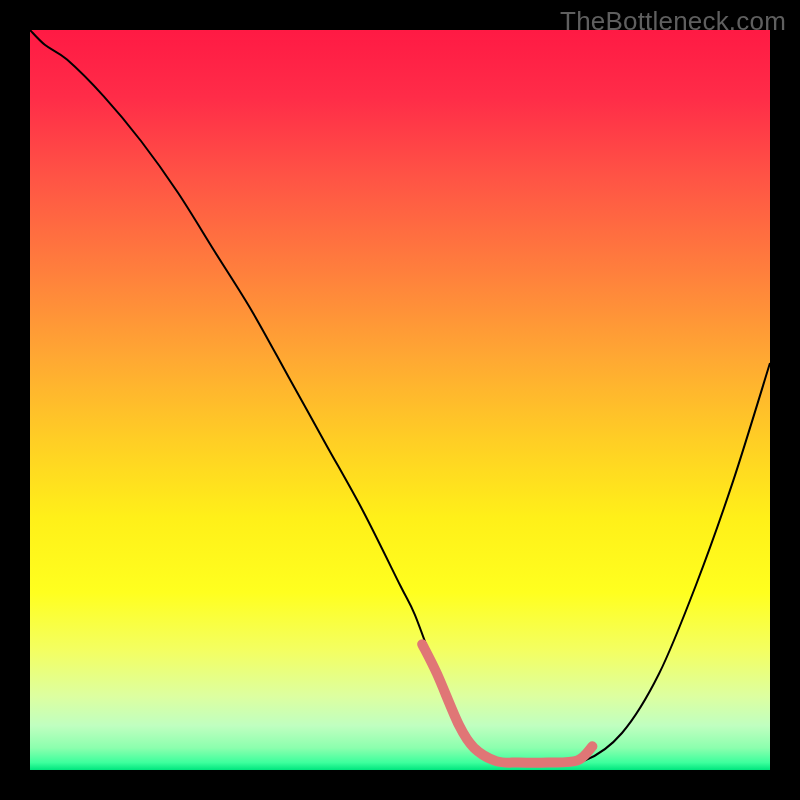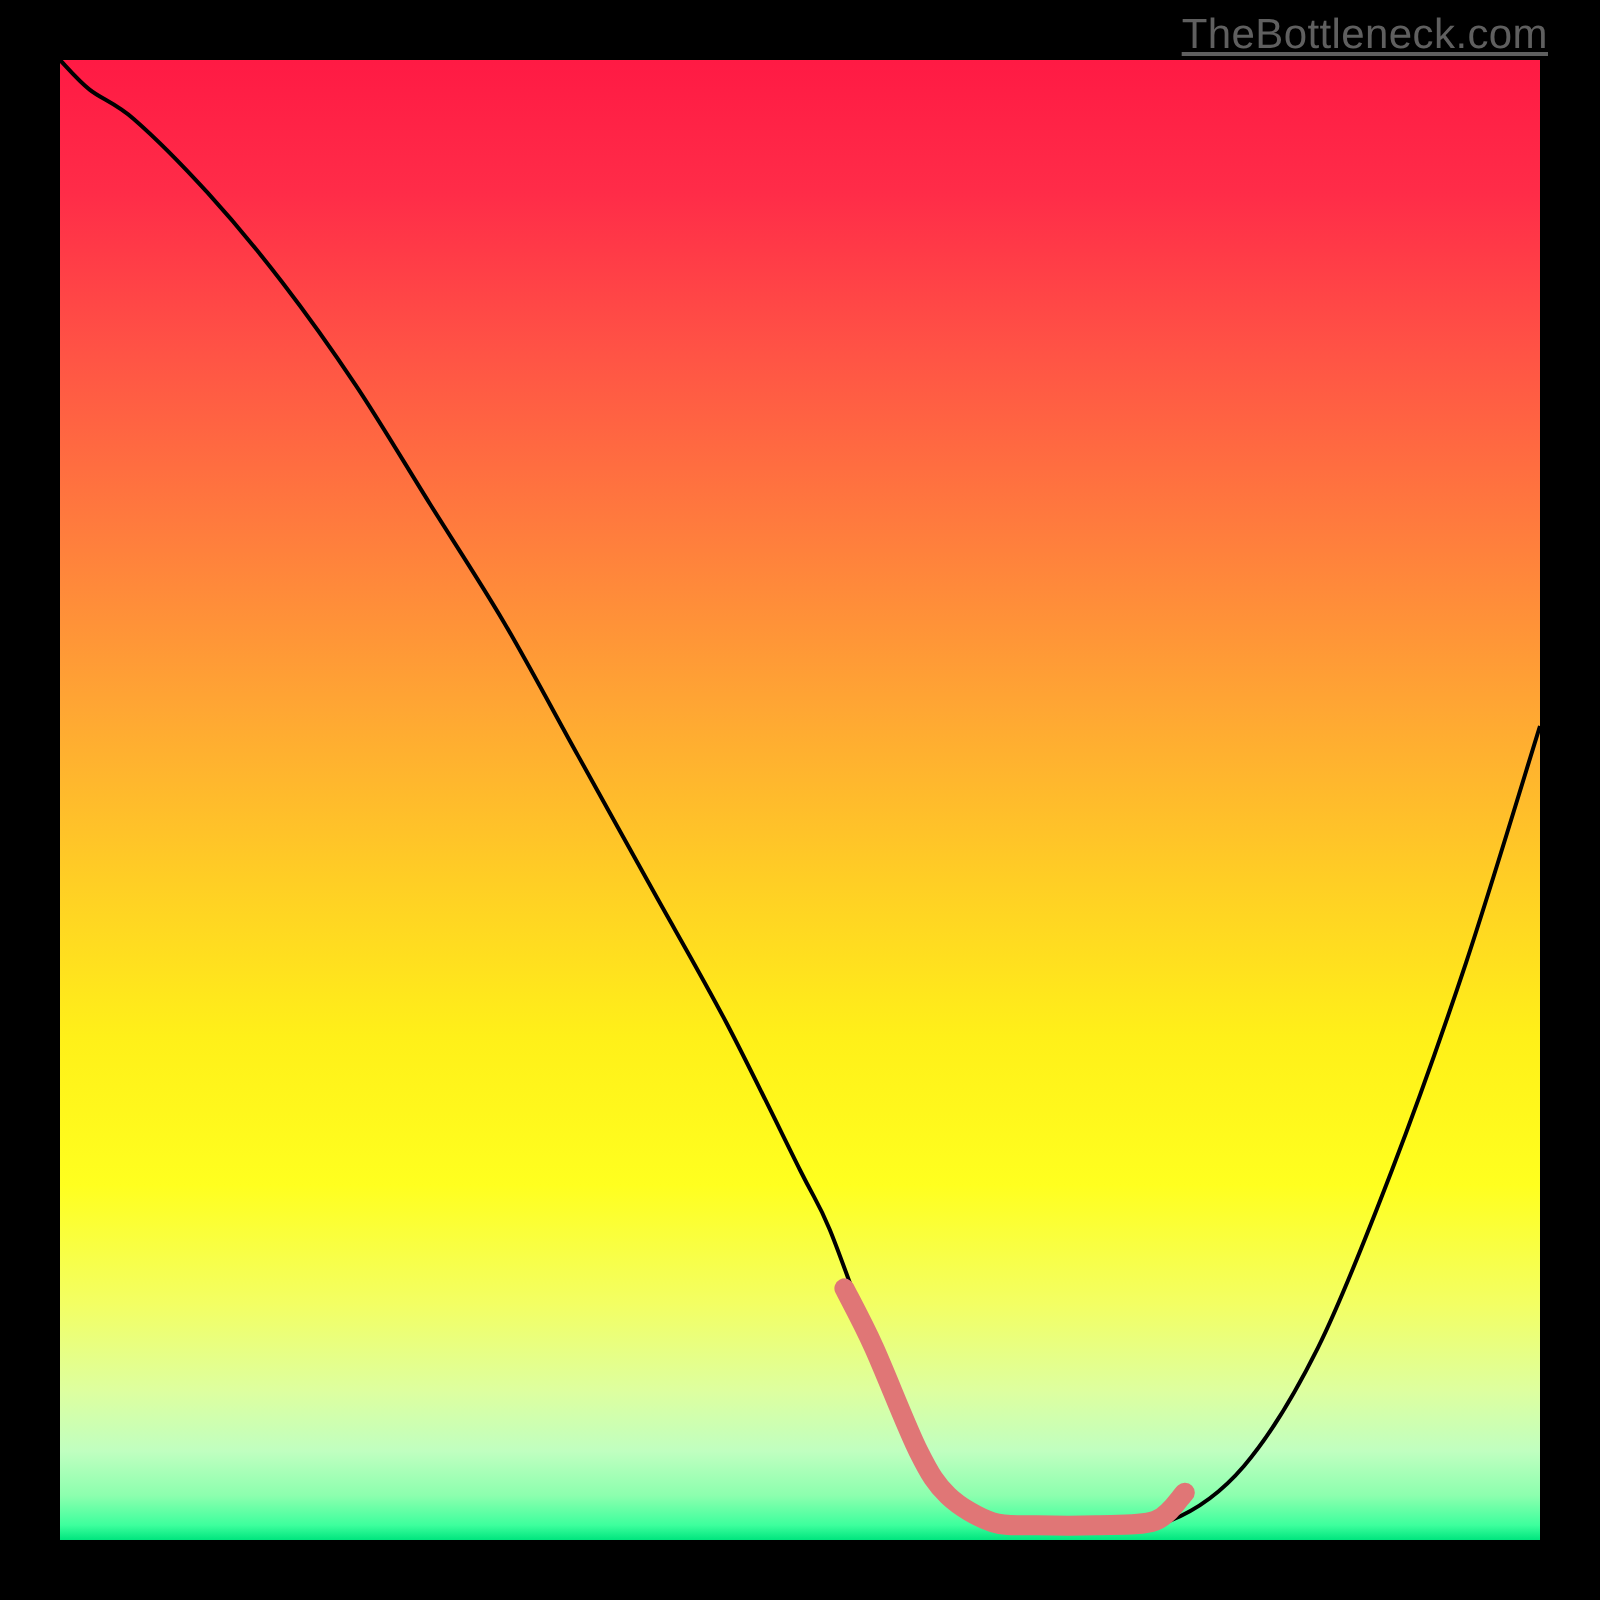--- a/index.html
+++ b/index.html
@@ -7,27 +7,26 @@
     width: 800px;
     height: 800px;
     background: #000;
     position: relative;
     font-family: Arial, Helvetica, sans-serif;
     overflow: hidden;
   }
   .attribution {
     position: absolute;
     top: 6px;
-    right: 26px;
+    right: 14px;
     color: #5f5f5f;
-    font-size: 21px;
+    font-size: 26px;
     font-weight: 400;
     letter-spacing: 0.2px;
     z-index: 20;
-    text-decoration: underline;
   }
   .plot-container {
     position: absolute;
     background: #000;
     z-index: 5;
   }
   .plot-svg {
     display: block;
     width: 100%;
     height: 100%;

